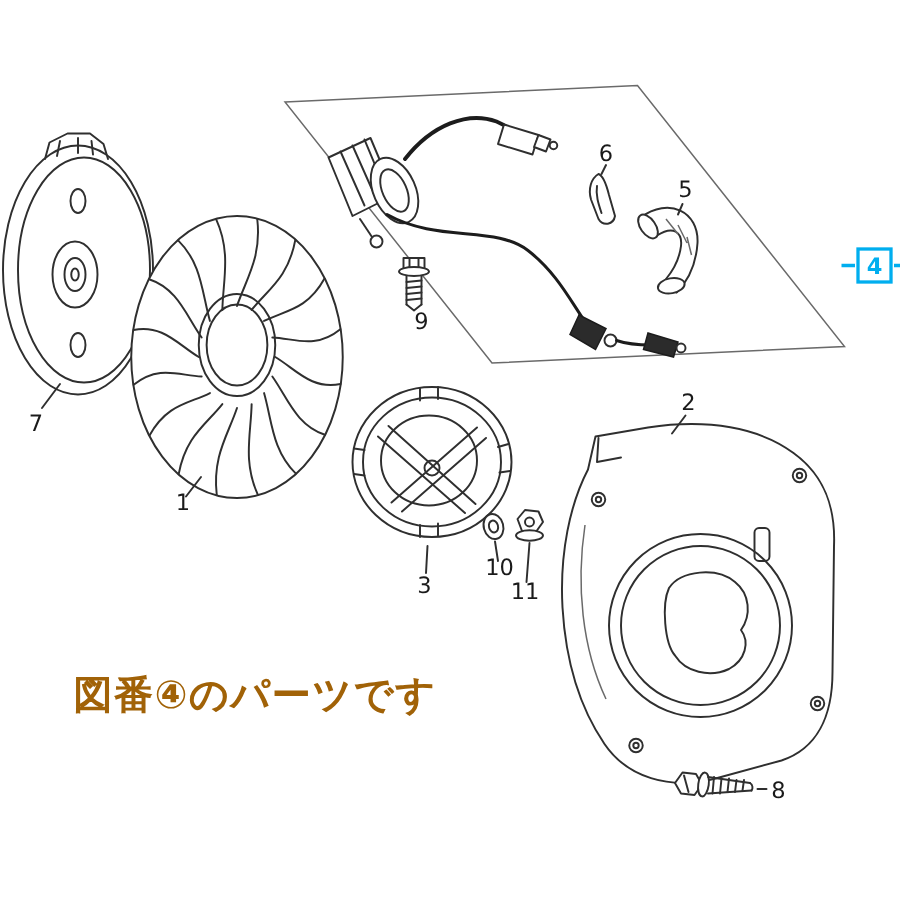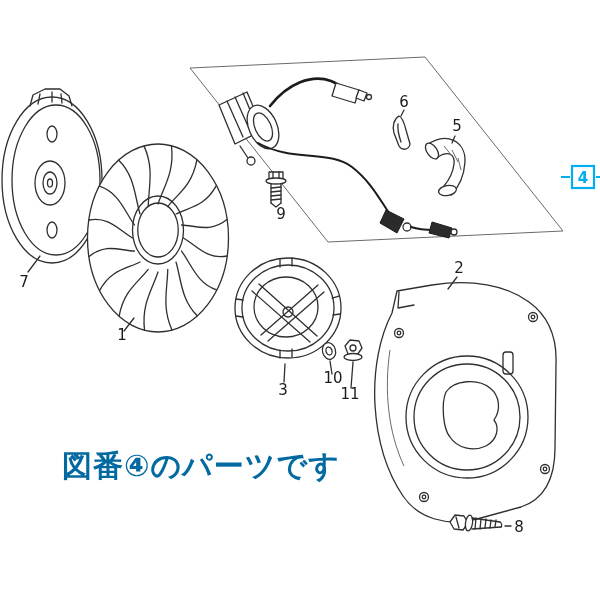--- a/index.html
+++ b/index.html
@@ -9,22 +9,22 @@
   .ln  {fill:none;stroke:#2f2f2f;stroke-width:1.3;stroke-linecap:round;stroke-linejoin:round;}
   .lnw {fill:#ffffff;stroke:#2f2f2f;stroke-width:1.3;stroke-linejoin:round;}
   .thin{fill:none;stroke:#6a6a6a;stroke-width:1;}
   .wire{fill:none;stroke:#1c1c1c;stroke-width:2.6;stroke-linecap:round;}
   .wire2{fill:none;stroke:#1c1c1c;stroke-width:2;stroke-linecap:round;}
   .dark{fill:#2b2b2b;stroke:#1c1c1c;stroke-width:1;}
   .fan-g *{vector-effect:non-scaling-stroke;}
   .plabel{font-family:"DejaVu Sans",sans-serif;font-size:15px;fill:#1a1a1a;text-anchor:middle;}
   .hl{fill:none;stroke:#00AEEF;stroke-width:2.2;}
   .hltext{font-family:"DejaVu Sans",sans-serif;font-size:15px;font-weight:bold;fill:#00AEEF;text-anchor:middle;}
-  .caption{position:absolute;left:62px;top:446px;font-size:30px;font-weight:700;
-           color:#0369a1;letter-spacing:1px;white-space:nowrap;}
+  .caption{position:absolute;left:49px;top:446px;font-size:26px;font-weight:700;
+           color:#a16207;letter-spacing:1px;white-space:nowrap;}
 </style>
 </head>
 <body>
 
 <div class="stage">
   <svg width="600" height="600" viewBox="0 0 600 600">
 
     <g>
       <path class="thin" d="M190,68 L425,57 L563,231 L328,242 Z"></path>
     </g>

